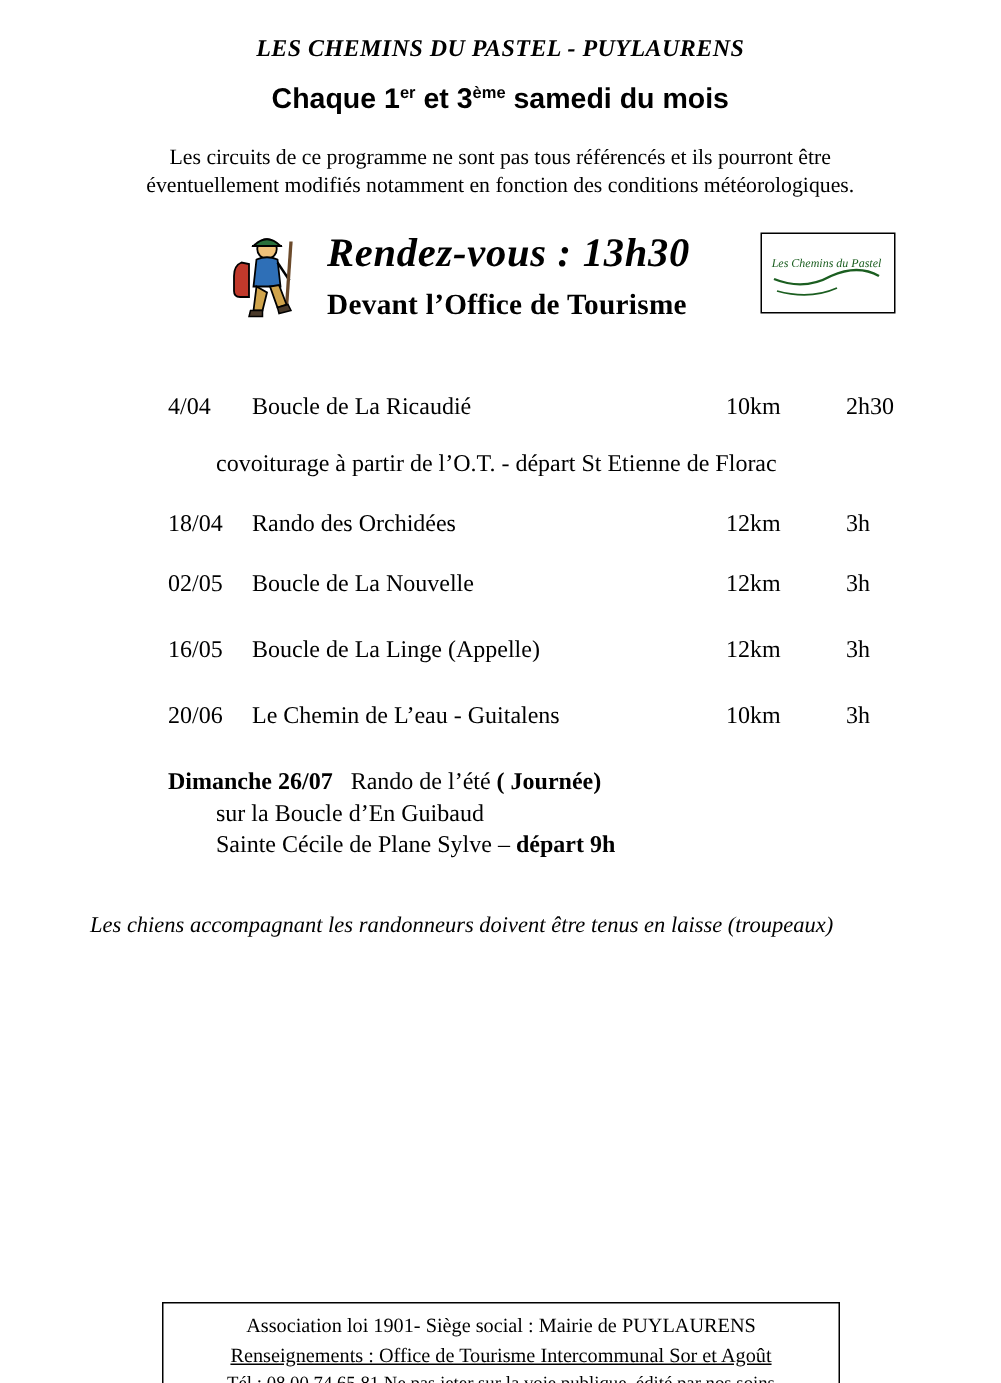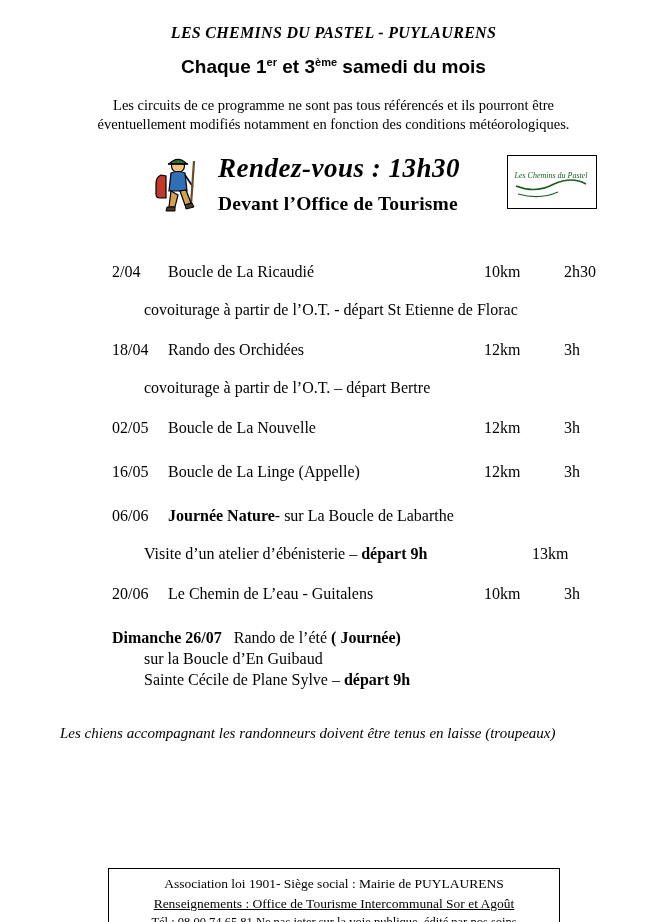--- a/index.html
+++ b/index.html
@@ -248,61 +248,51 @@
         <path d="M8 30 q20 8 38 -2 q18 -8 32 0" stroke="#1b5e20" stroke-width="1.6" fill="none"></path>
         <path d="M10 38 q22 6 40 -2" stroke="#1b5e20" stroke-width="1.2" fill="none"></path>
       </svg>
     </div>
   </div>
 
   <div class="list">
 
     <div class="entry gap-md">
       <div class="row1">
-        <span class="date">2/04</span><span class="name">Boucle de La Ricaudié</span>
+        <span class="date">4/04</span><span class="name">Boucle de La Ricaudié</span>
         <span class="km">10km</span>
         <span class="dur">2h30</span>
       </div>
       <div class="row2">covoiturage à partir de l’O.T. - départ St Etienne de Florac</div>
     </div>
 
     <div class="entry gap-md">
       <div class="row1">
         <span class="date">18/04</span><span class="name">Rando des Orchidées</span>
         <span class="km">12km</span>
         <span class="dur">3h</span>
       </div>
-      <div class="row2">covoiturage à partir de l’O.T. – départ Bertre</div>
     </div>
 
     <div class="entry gap-lg">
       <div class="row1">
         <span class="date">02/05</span><span class="name">Boucle de La Nouvelle</span>
         <span class="km">12km</span>
         <span class="dur">3h</span>
       </div>
     </div>
 
     <div class="entry gap-lg">
       <div class="row1">
         <span class="date">16/05</span><span class="name">Boucle de La Linge (Appelle)</span>
         <span class="km">12km</span>
         <span class="dur">3h</span>
       </div>
     </div>
 
-    <div class="entry gap-md">
-      <div class="row1">
-        <span class="date">06/06</span><span class="name bold">Journée Nature</span><span class="name"> -  sur La Boucle de Labarthe</span>
-      </div>
-      <div class="row2">
-        <span>Visite d’un atelier d’ébénisterie – </span><span class="bold">départ 9h</span>
-        <span class="km-right">13km</span>
-      </div>
-    </div>
 
     <div class="entry">
       <div class="row1">
         <span class="date">20/06</span><span class="name">Le Chemin de L’eau - Guitalens</span>
         <span class="km">10km</span>
         <span class="dur">3h</span>
       </div>
     </div>
 
     <div class="dimanche">

